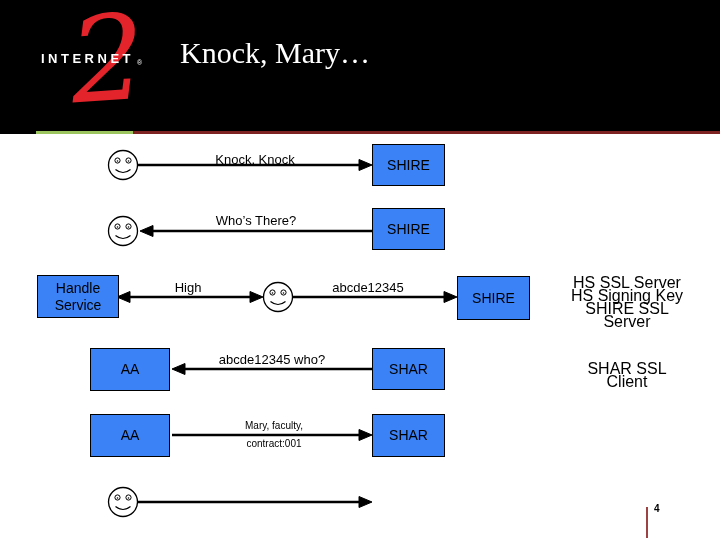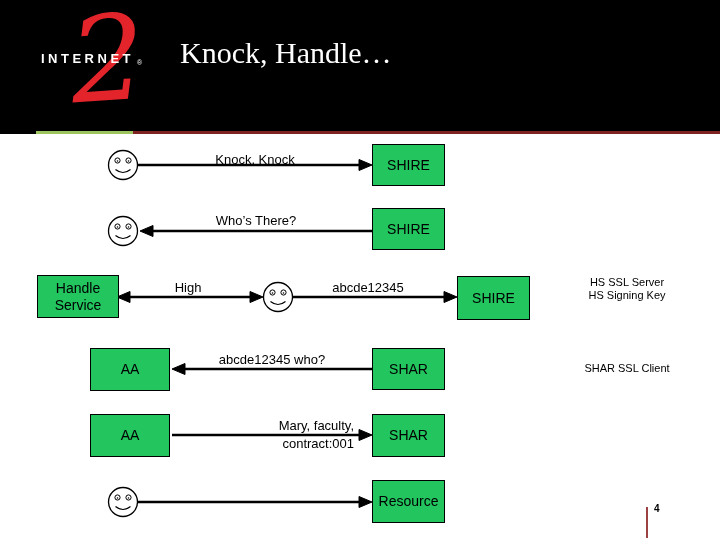--- a/index.html
+++ b/index.html
@@ -16,43 +16,43 @@
                letter-spacing:3.5px; z-index:2; }
   .logo-r { position:absolute; left:107px; top:53px; color:#ffffff; font-size:7px; z-index:2; }
   .title { position:absolute; left:180px; top:33px; color:#ffffff; font-family:"Liberation Serif", serif;
            font-size:30px; line-height:40px; font-weight:normal; white-space:nowrap; }
 
   .rule { position:absolute; left:0; top:131px; width:720px; height:3px; background:#000000; }
   .rule-green  { position:absolute; left:36px;  top:0; width:97px;  height:3px; background:#9cc45f; }
   .rule-maroon { position:absolute; left:133px; top:0; width:587px; height:3px; background:#7e2222; }
 
   
-  .box { position:absolute; background:#22c55e; border:1px solid #000000; display:flex; align-items:center;
+  .box { position:absolute; background:#3b82f6; border:1px solid #000000; display:flex; align-items:center;
          justify-content:center; text-align:center; font-size:14px; color:#000; line-height:1.2; padding:1px; }
   .lbl { position:absolute; font-size:13px; color:#000; text-align:center; white-space:nowrap; }
-  .lbl2 { position:absolute; font-size:13px; color:#000; text-align:right; line-height:18px; }
-  .note { position:absolute; font-size:11px; line-height:13px; color:#000; text-align:center; }
+  .lbl2 { position:absolute; font-size:10px; color:#000; text-align:center; line-height:18px; }
+  .note { position:absolute; font-size:16px; line-height:13px; color:#000; text-align:center; }
   .arrow, .smiley { position:absolute; }
   .arrow line, .arrow polygon { stroke:#000; }
   .pagenum { position:absolute; left:654px; top:503px; font-size:10px; font-weight:bold; color:#000; }
   .pagerule { position:absolute; left:646px; top:507px; width:2px; height:31px; background:#9c4242; }
 </style>
 </head>
 <body>
 
 <div class="slide">
 
   <div class="header">
     <div class="logo">
       <div class="logo-2">2</div>
       <div class="logo-text">INTERNET</div>
       <div class="logo-r">®</div>
     </div>
     <div class="title">
-      <div>Knock, Handle…</div>
+      <div>Knock, Mary…</div>
     </div>
   </div>
   <div class="rule">
     <div class="rule-green"></div>
     <div class="rule-maroon"></div>
   </div>
 
   <svg class="arrow" style="left:138px;top:159px" width="234" height="12">
     <line x1="0" y1="6" x2="223" y2="6" stroke-width="2.4"></line>
       <polygon points="221,0.5 234,6 221,11.5"></polygon>
@@ -117,34 +117,34 @@
   </svg>
 
   <div class="box" style="left:372px;top:144px;width:73px;height:42px">SHIRE</div>
   <div class="box" style="left:372px;top:208px;width:73px;height:42px">SHIRE</div>
   <div class="box" style="left:37px;top:275px;width:82px;height:43px">Handle Service</div>
   <div class="box" style="left:457px;top:276px;width:73px;height:44px">SHIRE</div>
   <div class="box" style="left:90px;top:348px;width:80px;height:43px">AA</div>
   <div class="box" style="left:372px;top:348px;width:73px;height:42px">SHAR</div>
   <div class="box" style="left:90px;top:414px;width:80px;height:43px">AA</div>
   <div class="box" style="left:372px;top:414px;width:73px;height:43px">SHAR</div>
-  <div class="box" style="left:372px;top:480px;width:73px;height:43px">Resource</div>
 
   <div class="lbl" style="left:155px;top:152px;width:200px">Knock, Knock</div>
   <div class="lbl" style="left:156px;top:213px;width:200px">Who’s There?</div>
   <div class="lbl" style="left:138px;top:280px;width:100px">High</div>
   <div class="lbl" style="left:308px;top:280px;width:120px">abcde12345</div>
   <div class="lbl" style="left:192px;top:352px;width:160px">abcde12345 who?</div>
   <div class="lbl2" style="left:194px;top:417px;width:160px">
     <div>Mary, faculty,</div>
     <div>contract:001</div>
   </div>
 
   <div class="note" style="left:567px;top:276px;width:120px">
     <div>HS SSL Server</div>
     <div>HS Signing Key</div>
+    <div>SHIRE SSL Server</div>
   </div>
   <div class="note" style="left:567px;top:362px;width:120px">SHAR SSL Client</div>
 
   <div class="pagerule"></div>
   <div class="pagenum">4</div>
 
 </div>
 
 </body></html>

